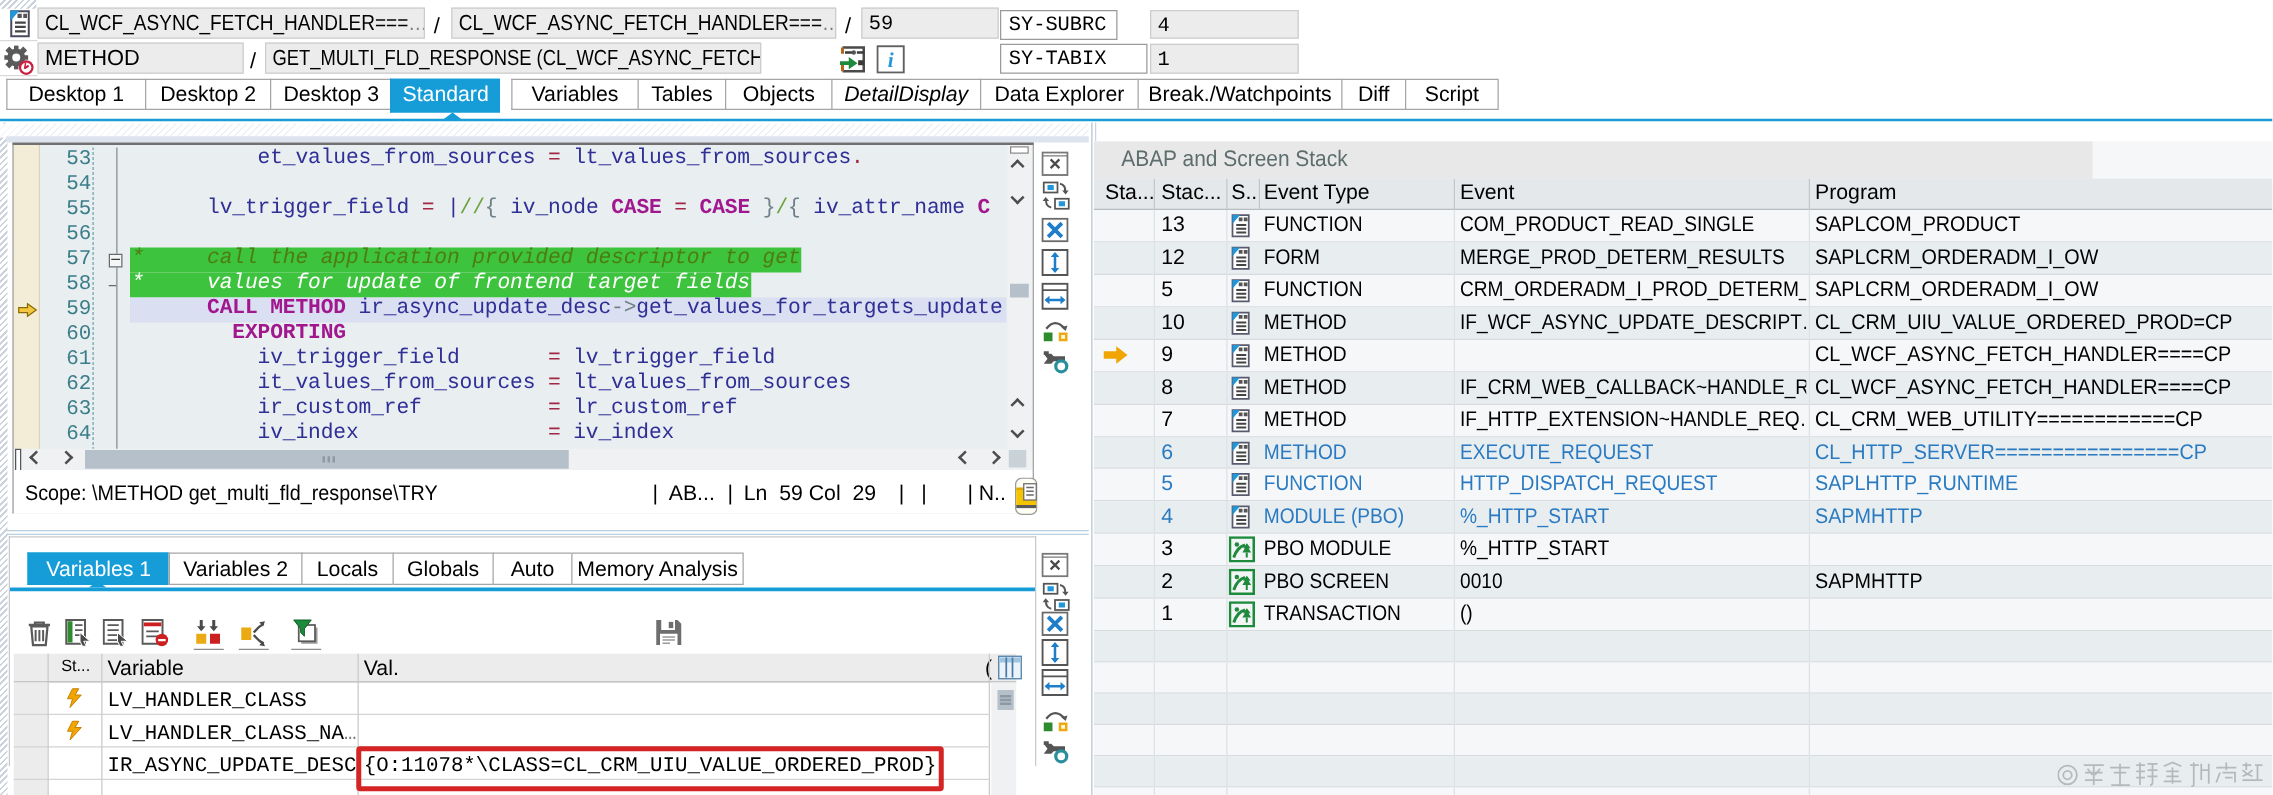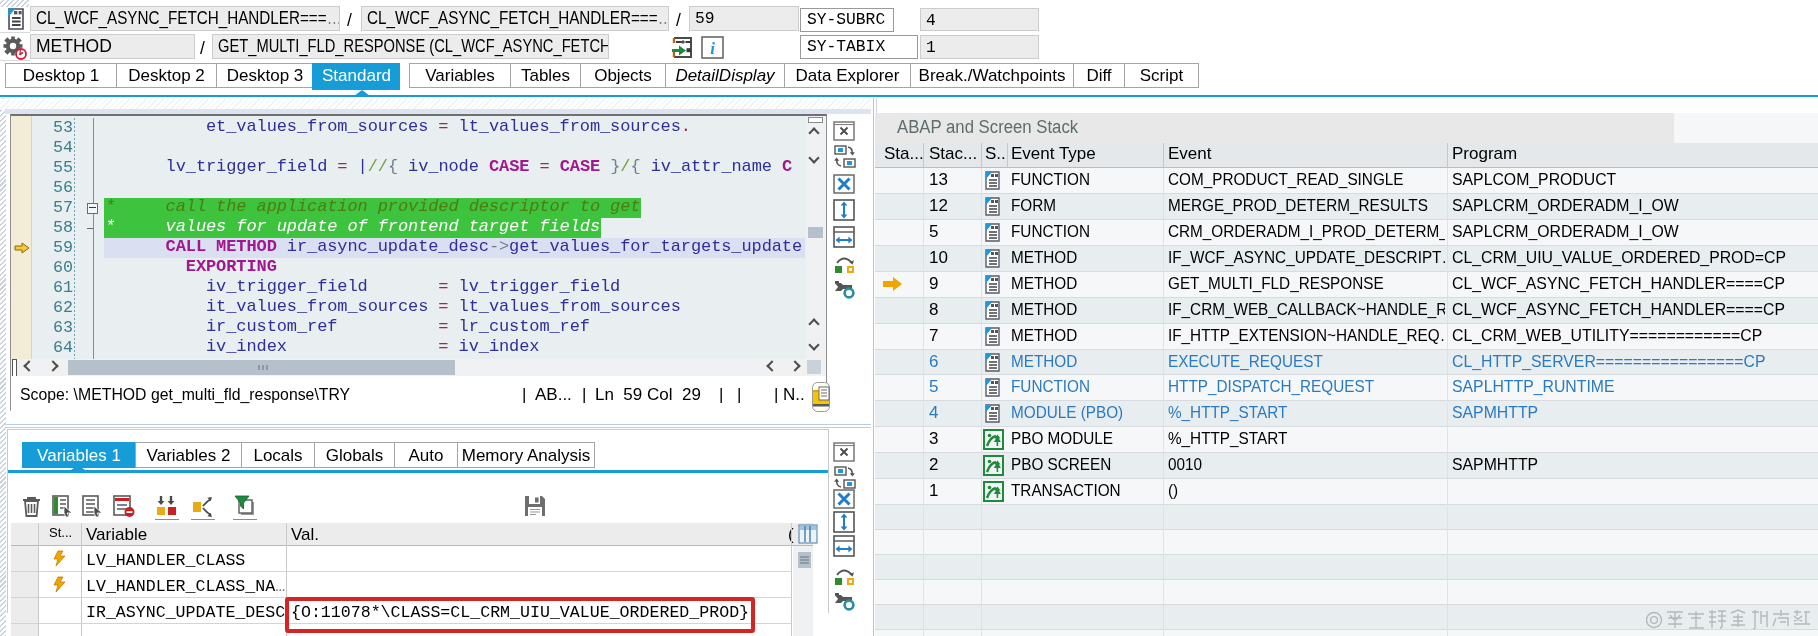--- a/index.html
+++ b/index.html
@@ -505,21 +505,20 @@
 </svg>
 <span class="abs" style="left:54px;top:2px;">9</span>
 <svg class="abs" style="left:108px;top:2px;" width="20" height="21" viewBox="0 0 20 21">
 <path d="M3 2 H16 V19 H3 Z" fill="#ffffff" stroke="#5a5a6e" stroke-width="1.4"></path>
 <path d="M3 2 L9 2 L3 9 Z" fill="#2196d8" stroke="none"></path>
 <rect x="8" y="4" width="3" height="3" fill="#555"></rect>
           <rect x="12" y="4" width="3" height="3" fill="#555"></rect>
 <path d="M6 10 H14 M6 13 H14 M6 16 H14" stroke="#444" stroke-width="1.6"></path>
 </svg>
 <span class="abs" style="left:136px;top:2px;"><span class="sx9">METHOD</span></span>
-<span class="abs" style="left:293px;top:2px;width:277px;overflow:hidden;"><span class="sx9">GET_MULTI_FLD_RESPONSE</span></span>
 <span class="abs" style="left:577px;top:2px;"><span class="sx93">CL_WCF_ASYNC_FETCH_HANDLER====CP</span></span>
 <div class="abs" style="left:48px;top:0;width:1px;height:26px;background:#dde2e5;"></div>
 <div class="abs" style="left:106px;top:0;width:1px;height:26px;background:#dde2e5;"></div>
 <div class="abs" style="left:288px;top:0;width:1px;height:26px;background:#dde2e5;"></div>
 <div class="abs" style="left:572px;top:0;width:1px;height:26px;background:#dde2e5;"></div>
 </div>
 <div class="abs" style="left:0;top:130px;width:943px;height:26px;background:#e8edf0;border-bottom:1px solid #d7dbde;box-sizing:border-box;color:#000000;font-size:17px;">
 <span class="abs" style="left:54px;top:2px;">8</span>
 <svg class="abs" style="left:108px;top:2px;" width="20" height="21" viewBox="0 0 20 21">
 <path d="M3 2 H16 V19 H3 Z" fill="#ffffff" stroke="#5a5a6e" stroke-width="1.4"></path>

